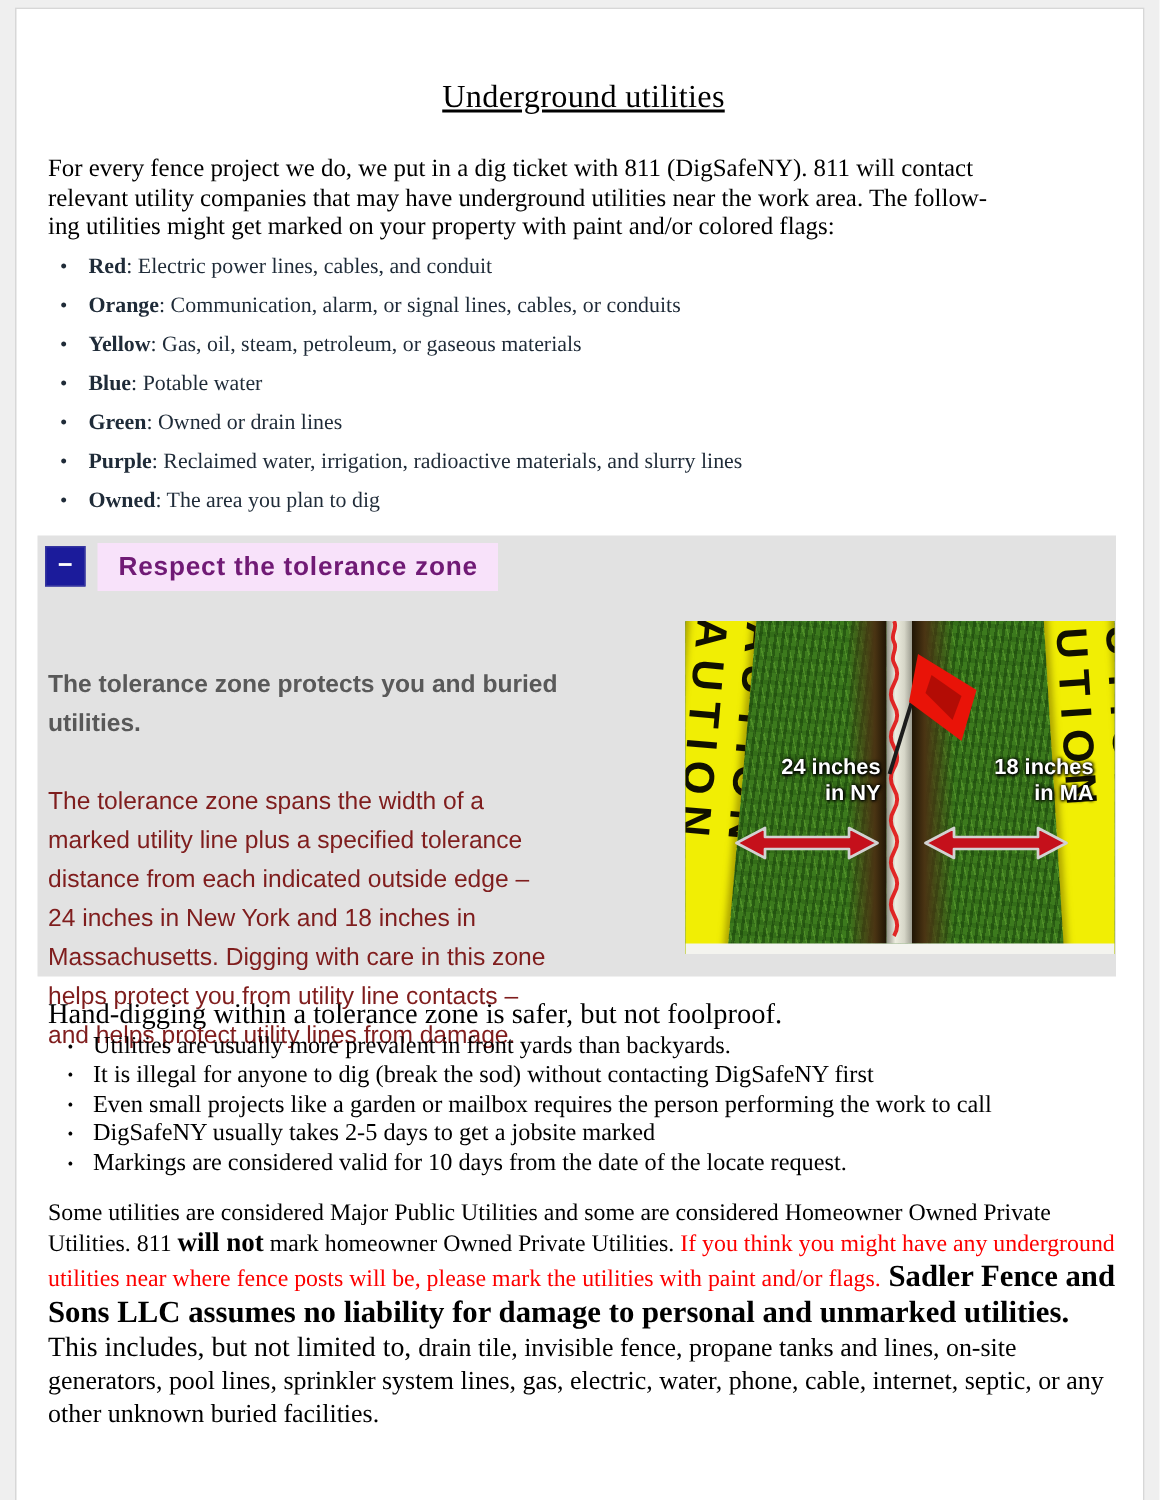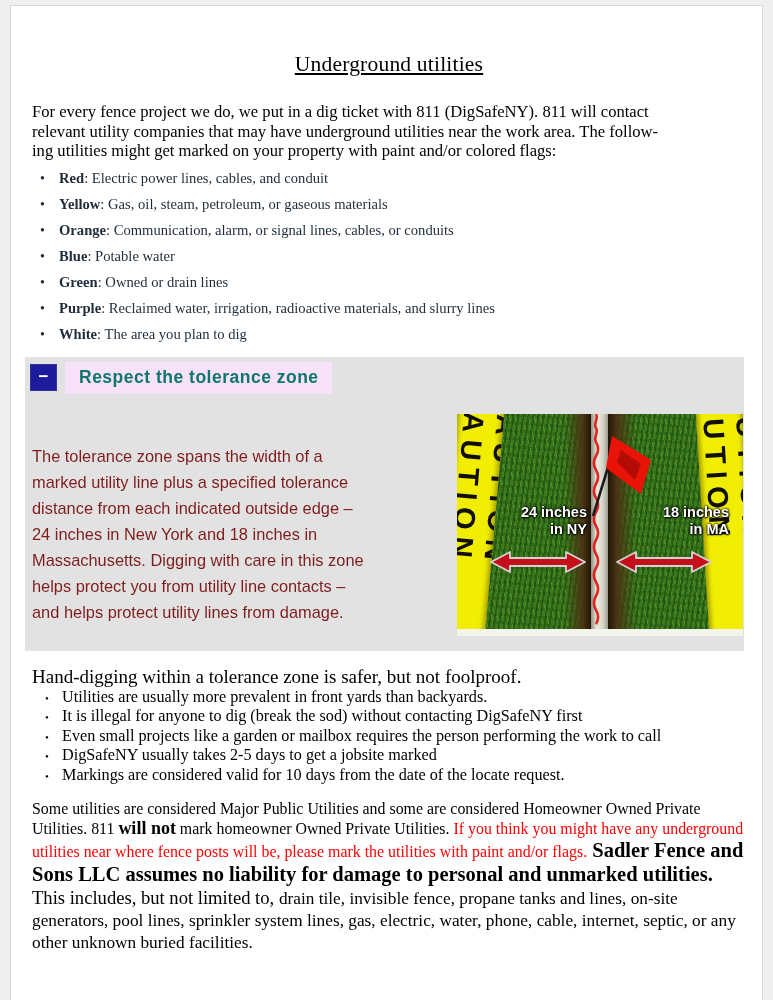--- a/index.html
+++ b/index.html
@@ -46,21 +46,21 @@
   .panel-header { position:absolute; left:5px; top:5px; display:flex; align-items:center; }
   .collapse-btn {
     width:27px; height:27px; background:#1b1b9b; border:1px solid #34349f;
     display:flex; align-items:center; justify-content:center;
     cursor:pointer; flex:0 0 auto;
   }
   .collapse-btn span { color:#fff; font-family:"Liberation Sans",sans-serif; font-weight:700; font-size:17px; line-height:1; margin-top:-2px; }
   .panel-heading {
     margin-left:8px; background:#f8e2fa; padding:5px 13px 6px 14px;
     font-family:"Liberation Sans","DejaVu Sans",sans-serif;
-    font-weight:700; font-size:17.5px; letter-spacing:0.5px; color:#0f766e;
+    font-weight:700; font-size:17.5px; letter-spacing:0.5px; color:#701a75;
   }
   .panel-text {
     position:absolute; left:7px; top:60px; width:414px;
     font-family:"Liberation Sans","DejaVu Sans",sans-serif;
     font-size:16.4px; line-height:26px; white-space:pre-line;
   }
   .panel-lead { font-weight:700; color:#595959; }
   .panel-body { color:#7f1d1d; }
 
   
@@ -140,37 +140,39 @@
 <div class="page">
 
   <h1 class="doc-title">Underground utilities</h1>
 
   <p class="intro">For every fence project we do, we put in a dig ticket with 811 (DigSafeNY). 811 will contact
 relevant utility companies that may have underground utilities near the work area. The follow-
 ing utilities might get marked on your property with paint and/or colored flags:</p>
 
   <ul class="color-list">
     <li><span class="clabel">Red</span><span>: Electric power lines, cables, and conduit</span></li>
+    <li><span class="clabel">Orange</span><span>: Communication, alarm, or signal lines, cables, or conduits</span></li>
     <li><span class="clabel">Yellow</span><span>: Gas, oil, steam, petroleum, or gaseous materials</span></li>
-    <li><span class="clabel">Orange</span><span>: Communication, alarm, or signal lines, cables, or conduits</span></li>
     <li><span class="clabel">Blue</span><span>: Potable water</span></li>
     <li><span class="clabel">Green</span><span>: Owned or drain lines</span></li>
     <li><span class="clabel">Purple</span><span>: Reclaimed water, irrigation, radioactive materials, and slurry lines</span></li>
-    <li><span class="clabel">White</span><span>: The area you plan to dig</span></li>
+    <li><span class="clabel">Owned</span><span>: The area you plan to dig</span></li>
   </ul>
 
   <section class="panel">
     <div class="panel-header">
       <div class="collapse-btn">
         <span>−</span>
       </div>
       <span class="panel-heading">Respect the tolerance zone</span>
     </div>
 
     <div class="panel-text">
+      <div class="panel-lead">The tolerance zone protects you and buried
+utilities.</div>
       <div class="panel-body">The tolerance zone spans the width of a
 marked utility line plus a specified tolerance
 distance from each indicated outside edge –
 24 inches in New York and 18 inches in
 Massachusetts. Digging with care in this zone
 helps protect you from utility line contacts –
 and helps protect utility lines from damage.</div>
     </div>
 
     <figure class="photo">

